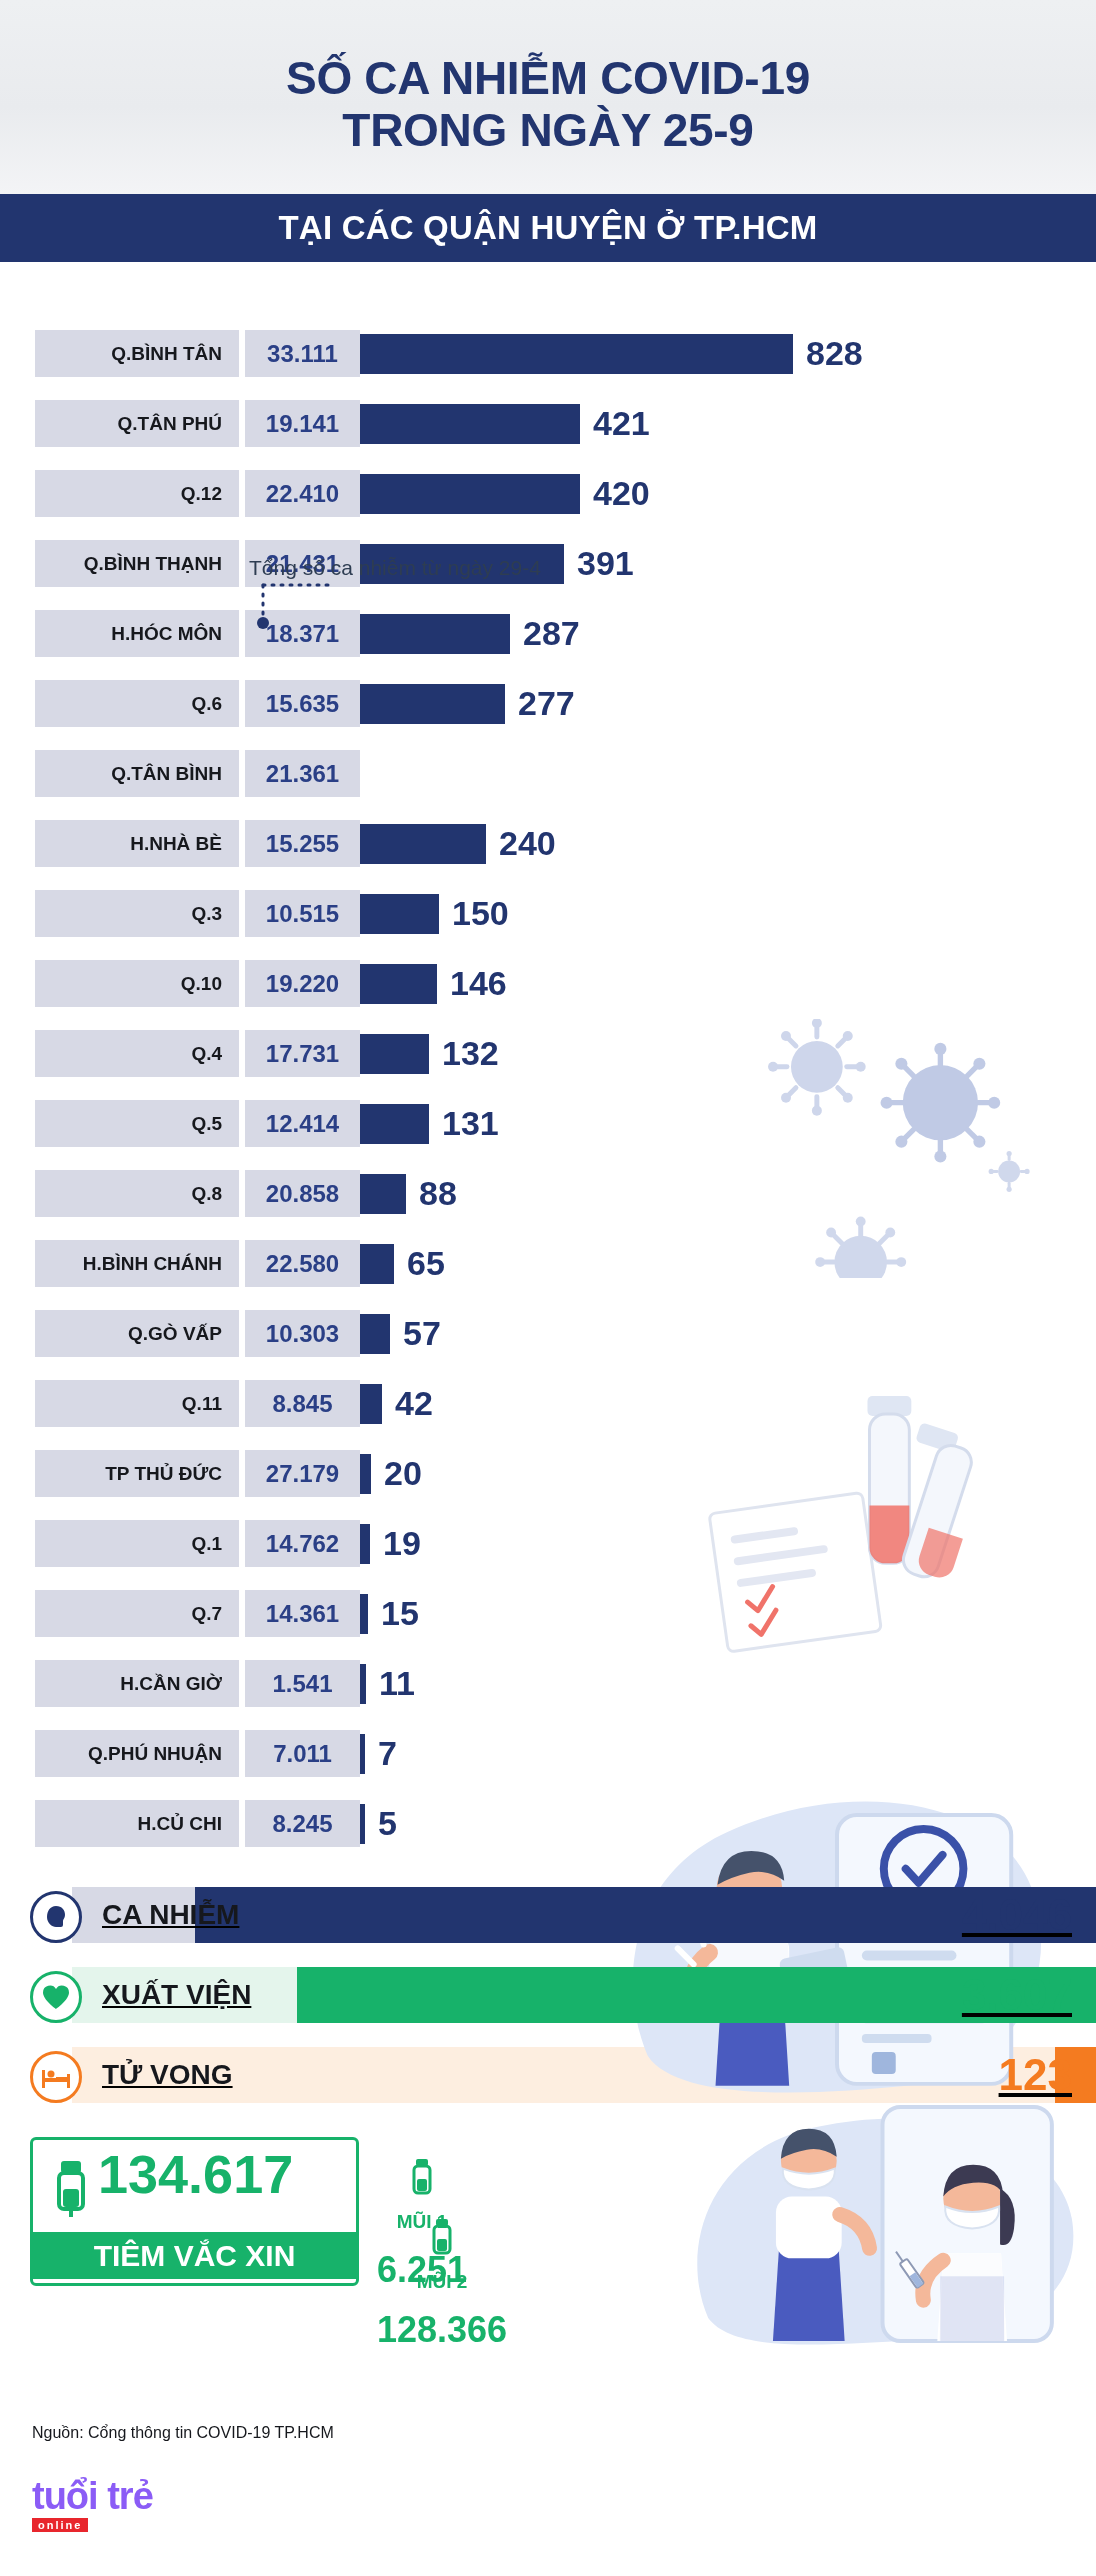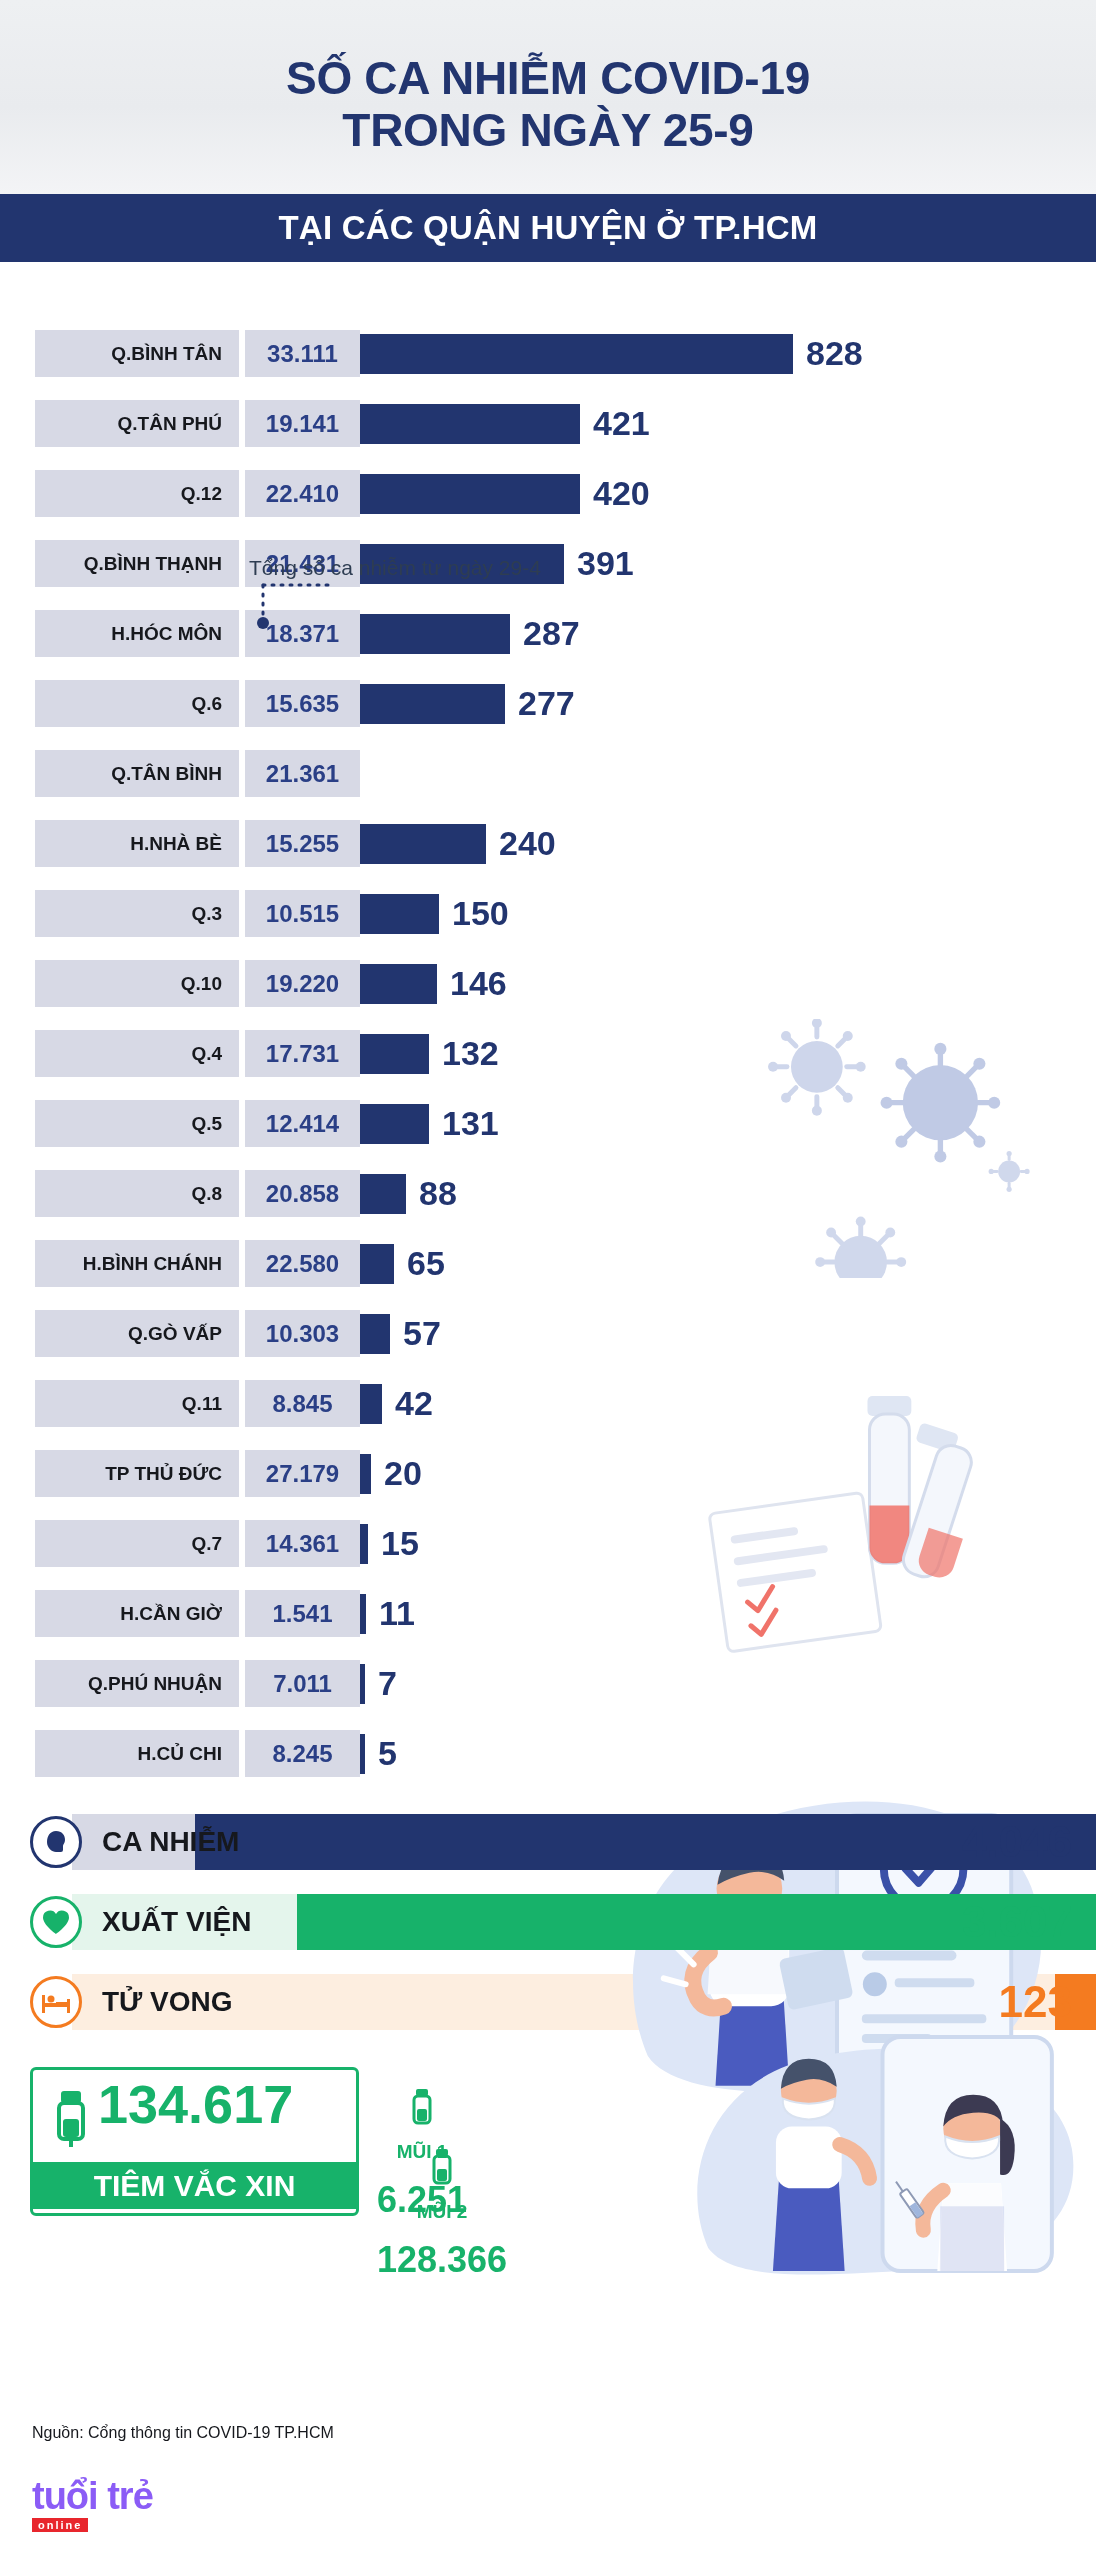--- a/index.html
+++ b/index.html
@@ -83,21 +83,21 @@
     margin-left: 13px; white-space: nowrap;
   }
 
   
   .art { position: absolute; pointer-events: none; z-index: 1; }
 
   
   .summary { margin-top: 34px; position: relative; }
   .sum-row {
     position: relative; height: 62px; margin: 0 0 18px 0;
-    display: flex; align-items: center; padding-left: 30px;
+    display: flex; align-items: flex-end; padding-left: 30px; text-decoration: underline;
   }
   .sum-icon {
     width: 52px; height: 52px; border-radius: 50%;
     border: 3px solid #22356f; background: #fff;
     display: flex; align-items: center; justify-content: center;
     flex: 0 0 auto; z-index: 3;
   }
   .sum-track {
     position: relative; height: 56px; flex: 1; margin-left: -10px;
     display: flex; align-items: center;
@@ -427,20 +427,28 @@
         </div>
         <div class="row">
           <div class="cell-name">TP THỦ ĐỨC</div>
           <div class="cell-total">27.179</div>
           <div class="bar-zone">
             <div class="bar" style="width: 11px; background: rgb(34, 53, 111);"></div>
             <div class="bar-val">20</div>
           </div>
         </div>
         <div class="row">
+          <div class="cell-name">Q.1</div>
+          <div class="cell-total">14.762</div>
+          <div class="bar-zone">
+            <div class="bar" style="width: 10px; background: rgb(34, 53, 111);"></div>
+            <div class="bar-val">19</div>
+          </div>
+        </div>
+        <div class="row">
           <div class="cell-name">Q.7</div>
           <div class="cell-total">14.361</div>
           <div class="bar-zone">
             <div class="bar" style="width: 8px; background: rgb(34, 53, 111);"></div>
             <div class="bar-val">15</div>
           </div>
         </div>
         <div class="row">
           <div class="cell-name">H.CẦN GIỜ</div>
           <div class="cell-total">1.541</div>

